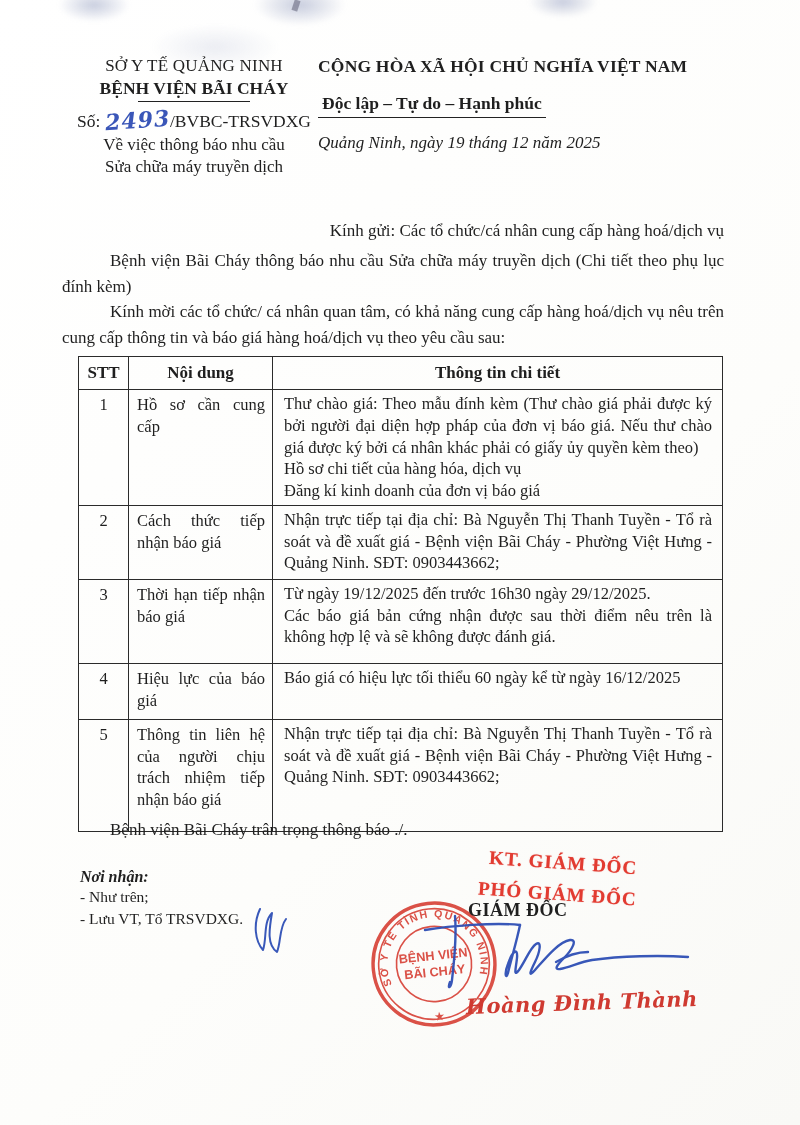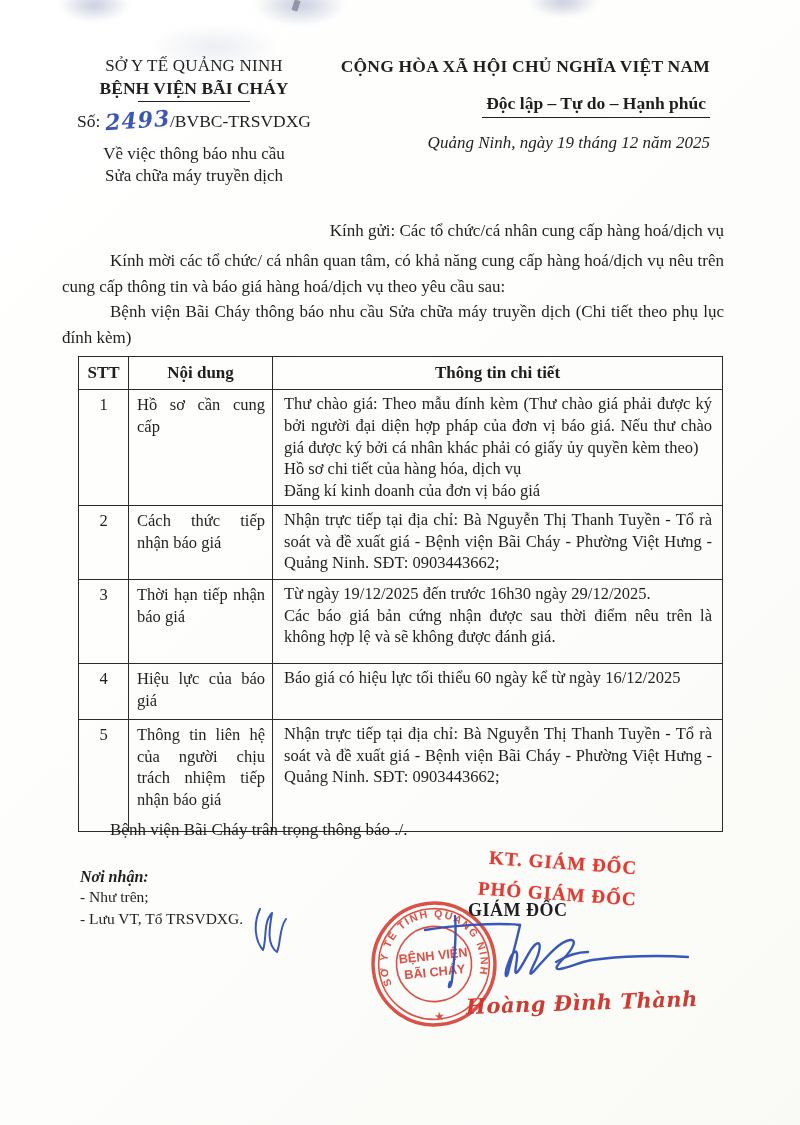--- a/index.html
+++ b/index.html
@@ -14,23 +14,23 @@
   .tick{position:absolute;background:rgba(70,70,95,.45);filter:blur(.6px);}
 
   
   .hdr-left{position:absolute;left:60px;top:56px;width:268px;text-align:center;}
   .hl1{font-size:17px;letter-spacing:.2px;}
   .hl2{font-size:17.5px;font-weight:bold;margin-top:2px;}
   .hl-rule{width:112px;height:0;border-bottom:1.6px solid #222;margin:2px auto 4px auto;}
   .so-line{font-size:17.5px;}
   .so-num{font-family:"DejaVu Serif",serif;font-style:italic;font-weight:bold;color:#3a56b8;
           font-size:22px;letter-spacing:1px;position:relative;top:1px;transform:rotate(-4deg);display:inline-block;}
-  .subject{font-size:17px;line-height:1.32;margin-top:11px;}
-
-  .hdr-right{position:absolute;left:318px;top:56px;width:392px;text-align:right;}
+  .subject{font-size:17px;line-height:1.32;margin-top:2px;}
+
+  .hdr-right{position:absolute;left:318px;top:56px;width:392px;text-align:left;}
   .hr1{font-size:17.5px;font-weight:bold;letter-spacing:.2px;}
   .hr2{display:inline-block;font-size:17.5px;font-weight:bold;border-bottom:1.7px solid #222;
        padding:0 4px 3px 4px;margin-top:16px;}
   .date-line{font-size:17px;font-style:italic;margin-top:15px;}
 
   
   .content{position:absolute;left:62px;top:221px;width:662px;}
   .kinh-gui{text-align:right;font-size:17px;margin:0 0 7px 0;}
   .para{font-size:17px;line-height:1.5;text-align:justify;text-indent:48px;margin:0;}
 
@@ -94,22 +94,22 @@
   </div>
 
   <div class="hdr-right">
     <div class="hr1">CỘNG HÒA XÃ HỘI CHỦ NGHĨA VIỆT NAM</div>
     <div><span class="hr2">Độc lập – Tự do – Hạnh phúc</span></div>
     <div class="date-line">Quảng Ninh, ngày 19 tháng 12 năm 2025</div>
   </div>
 
   <div class="content">
     <p class="kinh-gui">Kính gửi: Các tổ chức/cá nhân cung cấp hàng hoá/dịch vụ</p>
+    <p class="para">Bệnh viện Bãi Cháy thông báo nhu cầu Sửa chữa máy truyền dịch (Chi tiết theo phụ lục đính kèm)</p>
     <p class="para">Kính mời các tổ chức/ cá nhân quan tâm, có khả năng cung cấp hàng hoá/dịch vụ nêu trên cung cấp thông tin và báo giá hàng hoá/dịch vụ theo yêu cầu sau:</p>
-    <p class="para">Bệnh viện Bãi Cháy thông báo nhu cầu Sửa chữa máy truyền dịch (Chi tiết theo phụ lục đính kèm)</p>
 
     <table class="doc-table">
       <tbody>
           <tr>
         <th>STT</th>
         <th>Nội dung</th>
         <th>Thông tin chi tiết</th>
       </tr>
       <tr class="r1">
         <td class="c-stt">1</td>

